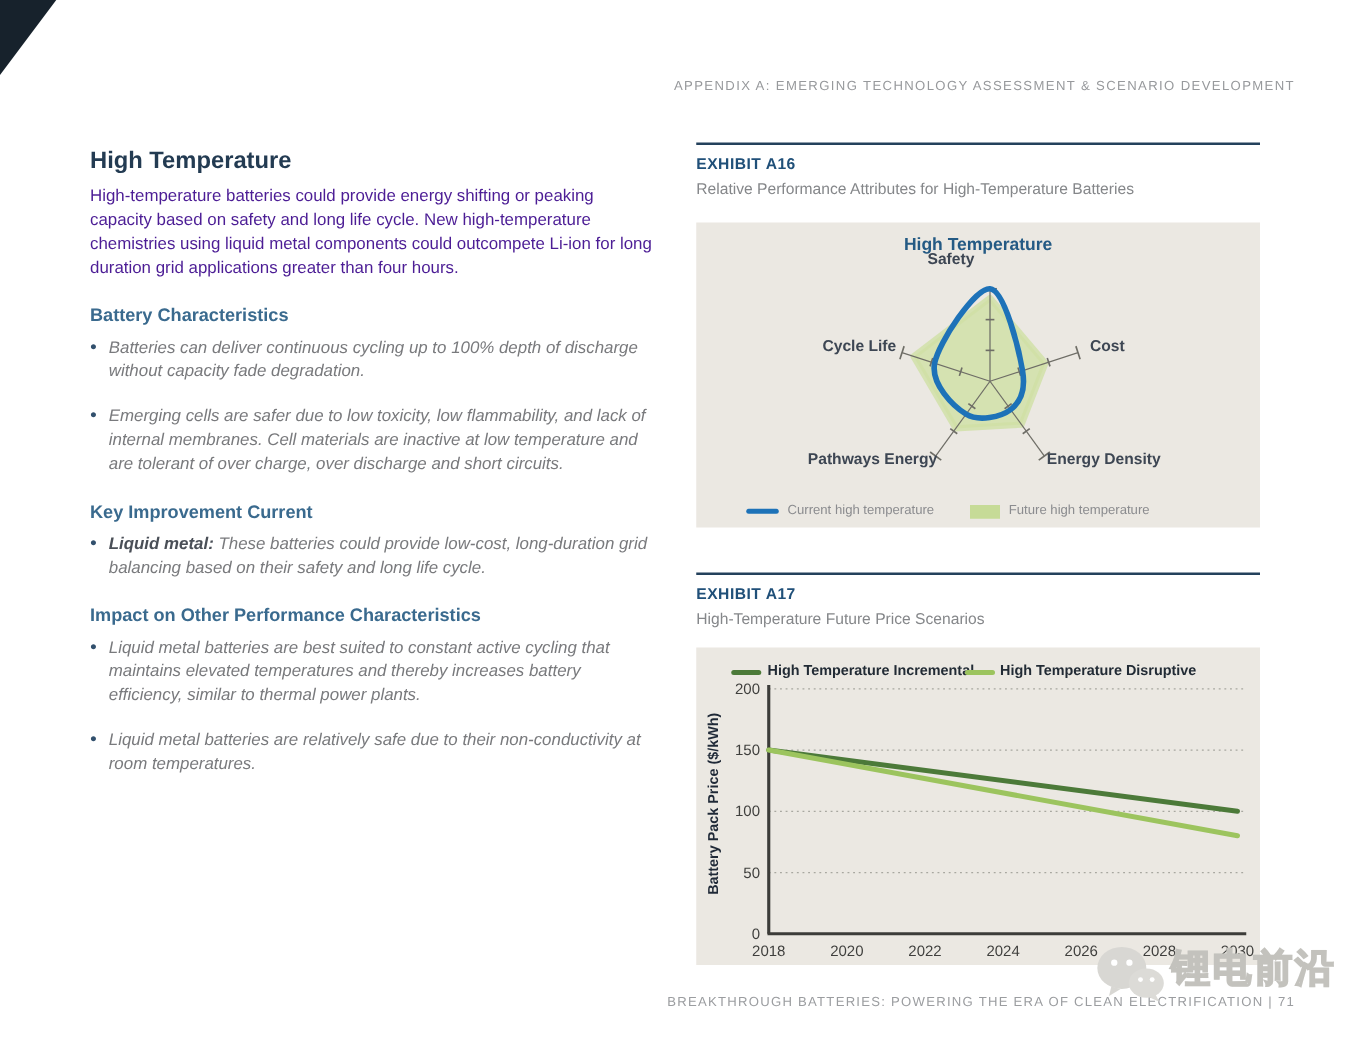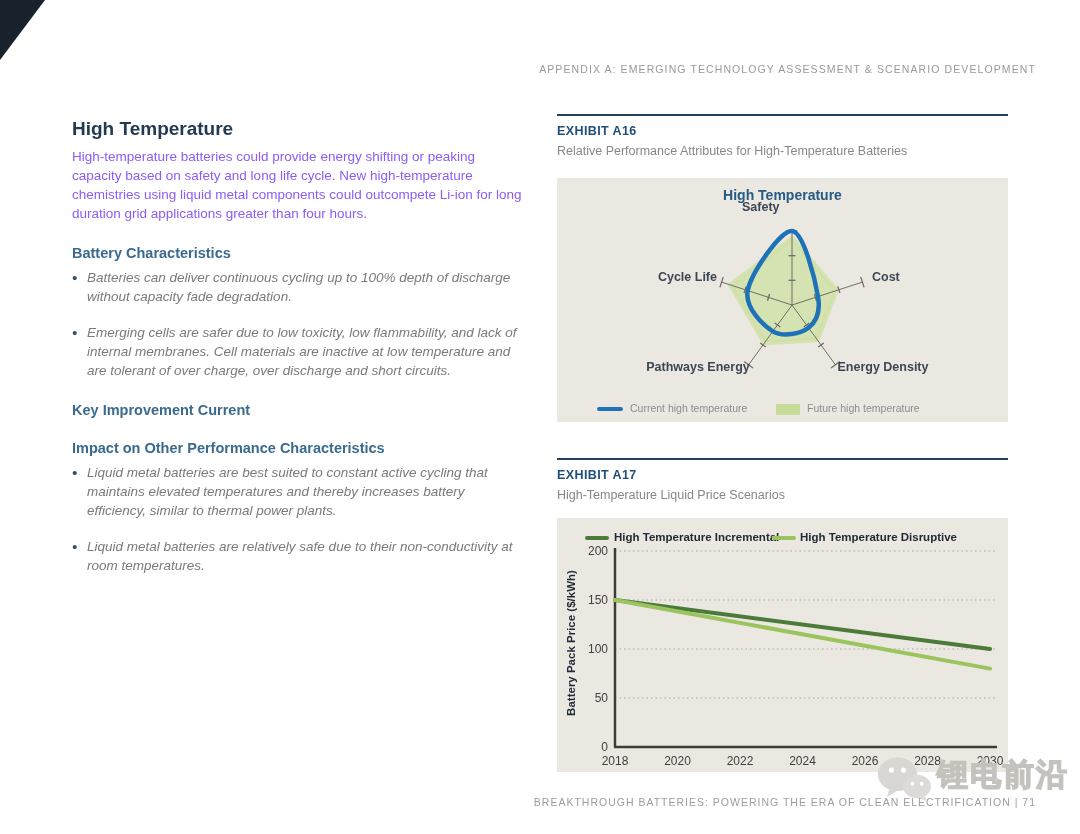--- a/index.html
+++ b/index.html
@@ -12,21 +12,21 @@
 
   
   .running-header{position:absolute;top:63px;right:44px;font-size:10.5px;
     letter-spacing:1.1px;color:#97999c;}
   .running-footer{position:absolute;top:796px;right:44px;font-size:10.5px;
     letter-spacing:1px;color:#9b9da0;}
 
   
   .left-col{position:absolute;left:72px;top:118px;width:452px;}
   .article-title{font-size:19px;font-weight:bold;color:#233b52;margin:0 0 7px 0;}
-  .intro{font-size:13.5px;line-height:19px;color:#8b5cf6;margin:0;}
+  .intro{font-size:13.5px;line-height:19px;color:#4c1d95;margin:0;}
   .section-heading{font-size:14.5px;font-weight:bold;color:#3a6a8e;margin:22px 0 7px 0;}
   ul.bullets{list-style:none;margin:0;padding:0;}
   ul.bullets li{position:relative;padding-left:15px;font-size:13.5px;line-height:19px;
     color:#797a7d;margin-bottom:17px;font-style:italic;}
   ul.bullets li:last-child{margin-bottom:0;}
   ul.bullets li::before{content:"\2022";position:absolute;left:0;top:0;color:#32506d;
     font-size:15px;line-height:19px;}
   .bold-lead{font-weight:bold;color:#4a4f57;}
 
   
@@ -85,20 +85,23 @@
     <h1 class="article-title">High Temperature</h1>
     <p class="intro">High-temperature batteries could provide energy shifting or peaking capacity based on safety and long life cycle. New high-temperature chemistries using liquid metal components could outcompete Li-ion for long duration grid applications greater than four hours.</p>
 
     <h2 class="section-heading">Battery Characteristics</h2>
     <ul class="bullets">
       <li><span>Batteries can deliver continuous cycling up to 100% depth of discharge without capacity fade degradation.</span></li>
       <li><span>Emerging cells are safer due to low toxicity, low flammability, and lack of internal membranes. Cell materials are inactive at low temperature and are tolerant of over charge, over discharge and short circuits.</span></li>
     </ul>
 
     <h2 class="section-heading">Key Improvement Current</h2>
+    <ul class="bullets">
+      <li><span class="bold-lead">Liquid metal:</span> <span>These batteries could provide low-cost, long-duration grid balancing based on their safety and long life cycle.</span></li>
+    </ul>
 
     <h2 class="section-heading">Impact on Other Performance Characteristics</h2>
     <ul class="bullets">
       <li><span>Liquid metal batteries are best suited to constant active cycling that maintains elevated temperatures and thereby increases battery efficiency, similar to thermal power plants.</span></li>
       <li><span>Liquid metal batteries are relatively safe due to their non-conductivity at room temperatures.</span></li>
     </ul>
   </div>
 
   <div class="right-col">
 
@@ -138,21 +141,21 @@
       <div class="radar-label lbl-specific-energy">Pathways Energy</div>
       <div class="radar-label lbl-cycle-life">Cycle Life</div>
       <div class="radar-legend-line"></div>
       <div class="radar-legend-text rlt1">Current high temperature</div>
       <div class="radar-legend-swatch"></div>
       <div class="radar-legend-text rlt2">Future high temperature</div>
     </div>
 
     <div class="exhibit-rule" style="top:458px;"></div>
     <div class="exhibit-label" style="top:468px;">EXHIBIT A17</div>
-    <div class="exhibit-caption" style="top:488px;">High-Temperature Liquid Price Scenarios</div>
+    <div class="exhibit-caption" style="top:488px;">High-Temperature Future Price Scenarios</div>
 
     <div class="panel" id="panel-a17">
       <svg id="price-svg" width="451" height="254" viewBox="0 0 451 254">
           <line x1="58" y1="180" x2="440" y2="180" stroke="#a8a7a0" stroke-width="1" stroke-dasharray="1.5 3"></line>
           <line x1="58" y1="131" x2="440" y2="131" stroke="#a8a7a0" stroke-width="1" stroke-dasharray="1.5 3"></line>
           <line x1="58" y1="82" x2="440" y2="82" stroke="#a8a7a0" stroke-width="1" stroke-dasharray="1.5 3"></line>
           <line x1="58" y1="33" x2="440" y2="33" stroke="#a8a7a0" stroke-width="1" stroke-dasharray="1.5 3"></line>
           <line x1="58" y1="30" x2="58" y2="229" stroke="#3c3c39" stroke-width="2.5"></line>
           <line x1="57" y1="229" x2="440" y2="229" stroke="#3c3c39" stroke-width="2.5"></line>
           <text x="51" y="233" text-anchor="end">0</text>

